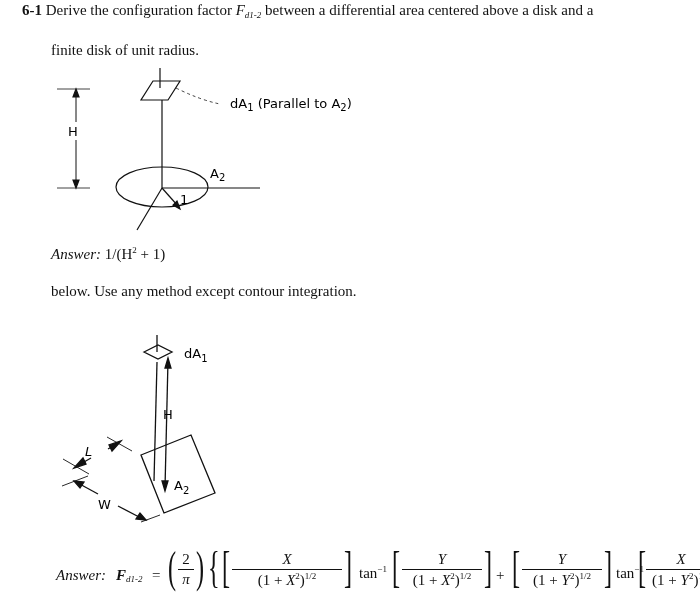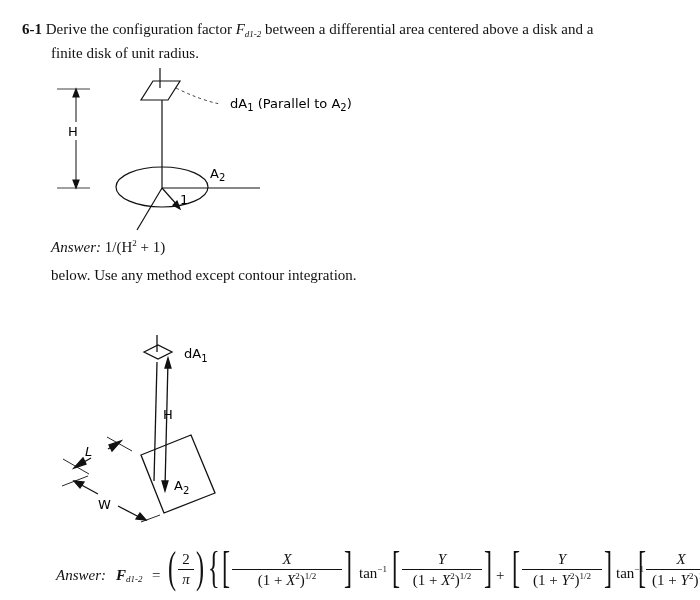--- a/index.html
+++ b/index.html
@@ -1,36 +1,36 @@
 <!DOCTYPE html>
 <html><head>
 <meta charset="utf-8">
 <style>
   html, body { margin: 0; padding: 0; background: #ffffff; }
   body { width: 700px; height: 600px; position: relative; overflow: hidden;
          font-family: "Liberation Serif", "DejaVu Serif", serif; color: #111; }
   .prob { position: absolute; left: 22px; font-size: 15px; line-height: 19px; }
   .num { font-weight: bold; }
-  .indent { padding-left: 29px; }
+  .indent { padding-left: 29px; margin-top: 16px; }
   .it { font-style: italic; }
   sub.s { font-size: 9px; vertical-align: -3px; font-style: italic; }
   .answer { position: absolute; font-size: 15px; }
   svg { position: absolute; left: 0; top: 0; }
   .lbl { font-family: "DejaVu Sans", sans-serif; font-size: 13px; }
   .eq { position: absolute; top: 540px; left: 56px; font-size: 15px; height: 60px; white-space: nowrap; }
   .eq .part { position: absolute; }
   .frac { position: absolute; text-align: center; }
   .frac .n { display: block; border-bottom: 1px solid #111; padding: 0 3px 1px; font-style: italic; }
   .frac .d { display: block; padding-top: 1px; }
   .brk { position: absolute; font-size: 44px; line-height: 44px; transform: scaleX(0.55); transform-origin: left top; font-weight: 200; }
 </style>
 </head>
 <body>
 
-<div class="prob" style="top:20px;">
+<div class="prob" style="top:1px;">
   <div><span class="num">6-1</span>
     <span>Derive the configuration factor </span><span class="it">F</span><sub class="s">d1-2</sub><span> between a differential area centered above a disk and a</span></div>
   <div class="indent">finite disk of unit radius.</div>
 </div>
 
 <svg width="700" height="600">
   <g stroke="#111" fill="none" stroke-width="1.2">
 
     <line x1="57" y1="89" x2="90" y2="89" stroke-width="0.8"></line>
     <line x1="57" y1="188" x2="90" y2="188" stroke-width="0.8"></line>
@@ -86,21 +86,21 @@
     <line x1="118" y1="506" x2="141" y2="518"></line>
     <polygon points="146,520 136,519 140,513" fill="#111"></polygon>
   </g>
   <text class="lbl" x="184" y="358"><tspan>dA</tspan><tspan dy="4" font-size="10">1</tspan></text>
   <text class="lbl" x="163" y="419">H</text>
   <text class="lbl" x="85" y="456" font-style="italic">L</text>
   <text class="lbl" x="98" y="509">W</text>
   <text class="lbl" x="174" y="490"><tspan>A</tspan><tspan dy="4" font-size="10">2</tspan></text>
 </svg>
 
-<div class="answer" style="top:238px; left:51px;">
+<div class="answer" style="top:245px; left:51px;">
   <span class="it">Answer:</span>
   <span>1/(H</span><sup style="font-size:9px">2</sup><span> + 1)</span>
 </div>
 
 <div class="prob" style="top:266px;">
   <div class="indent">below. Use any method except contour integration.</div>
 </div>
 
 <div class="eq">
   <span class="part it" style="left:0; top:27px;">Answer:</span>

